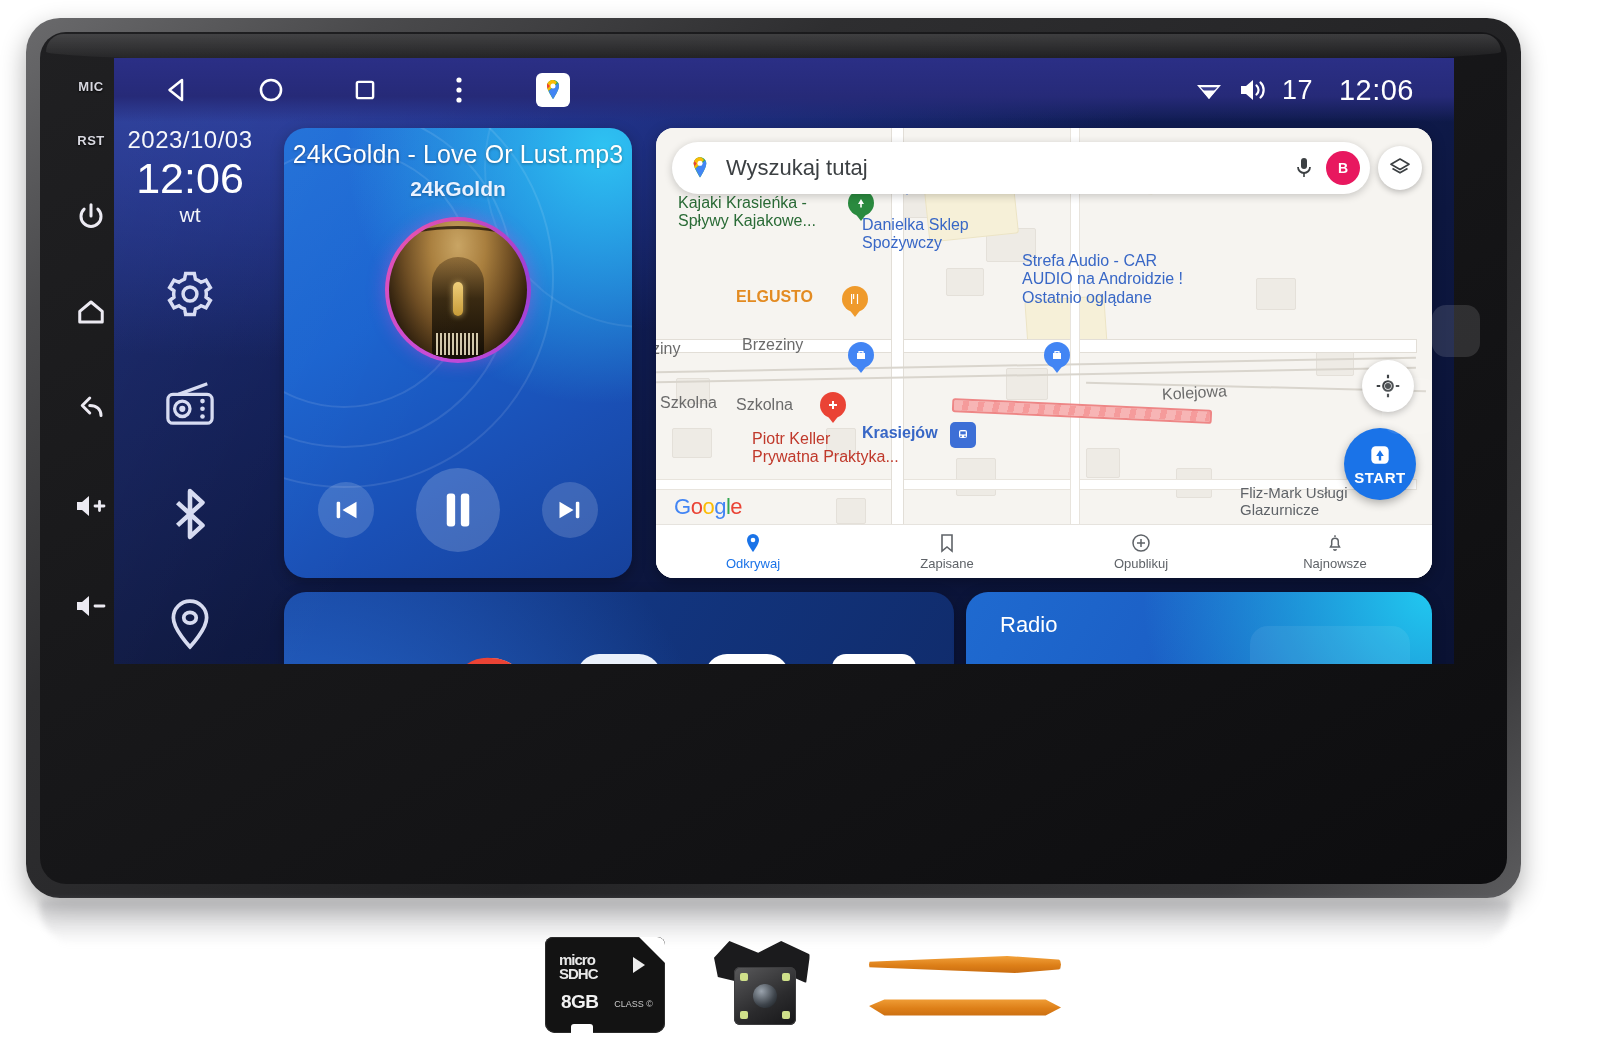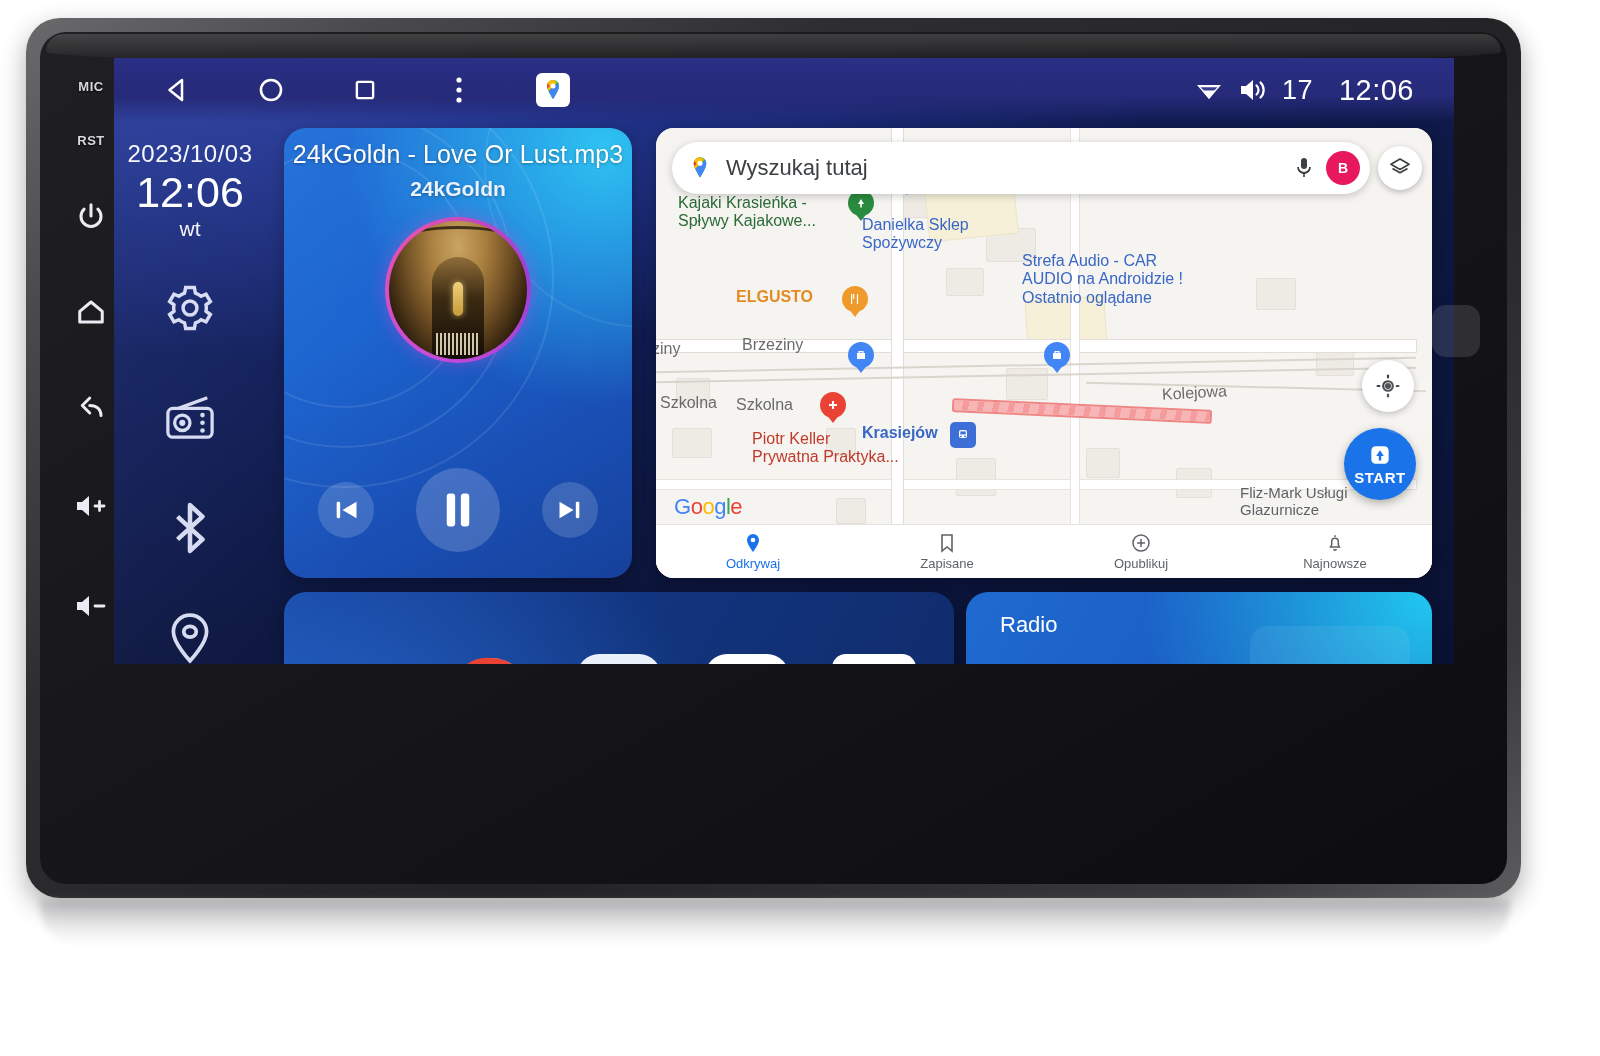--- a/index.html
+++ b/index.html
@@ -79,21 +79,21 @@
   }
   .sb-vol-num { font-size:27px; font-weight:400; letter-spacing:.5px; }
   .sb-clock { font-size:29px; font-weight:400; margin-left:12px; letter-spacing:.5px; }
 
   
   .dock {
     position:absolute; left:0; top:64px; width:152px; height:726px;
     display:flex; flex-direction:column; align-items:center;
     z-index:30;
   }
-  .dock-clock { margin-top:18px; text-align:center; color:#fff; width:100%; }
+  .dock-clock { margin-top:4px; text-align:center; color:#fff; width:100%; }
   .dock-date  { font-size:24px; letter-spacing:.5px; opacity:.96; }
   .dock-time  { font-size:43px; font-weight:400; line-height:1.05; margin-top:2px; }
   .dock-day   { font-size:21px; opacity:.95; margin-top:2px; }
   .dock-icons { margin-top:38px; display:flex; flex-direction:column; align-items:center; gap:52px; }
   .dock-icon { width:58px; height:58px; display:flex; align-items:center; justify-content:center; opacity:.92; }
 
   .eq-panel {
     position:absolute; left:0; bottom:0; width:152px; height:130px;
     background: linear-gradient(135deg,#4a63e8 0%, #2f7fe0 45%, #1f8fe8 100%);
     border-top-right-radius: 26px;
@@ -883,14 +883,42 @@
 
     </div>
 
     <div class="screen-sheen"></div>
   </div>
 
   <div class="knob-hint2" style="position:absolute;left:1432px;top:305px;width:48px;height:52px;border-radius:14px;background:rgba(255,255,255,.12);"></div>
 
   <div class="reflection"></div>
 
+  <div class="accessories">
+
+    <div class="acc">
+      <div class="sdcard">
+        <div class="sd-l1">micro<br>SDHC</div>
+        <div class="sd-tri"></div>
+        <div class="sd-cap">8GB</div>
+        <div class="sd-cls">CLASS ©</div>
+      </div>
+    </div>
+
+    <div class="acc camera">
+      <div class="cam-bracket"></div>
+      <div class="cam-body">
+        <div class="cam-lens"></div>
+        <div class="cam-led" style="left:6px;top:6px"></div>
+        <div class="cam-led" style="right:6px;top:6px"></div>
+        <div class="cam-led" style="left:6px;bottom:6px"></div>
+        <div class="cam-led" style="right:6px;bottom:6px"></div>
+      </div>
+    </div>
+
+    <div class="acc tools">
+      <div class="tool t1"></div>
+      <div class="tool t2"></div>
+    </div>
+
+  </div>
 
 </div>
 
 </body></html>

